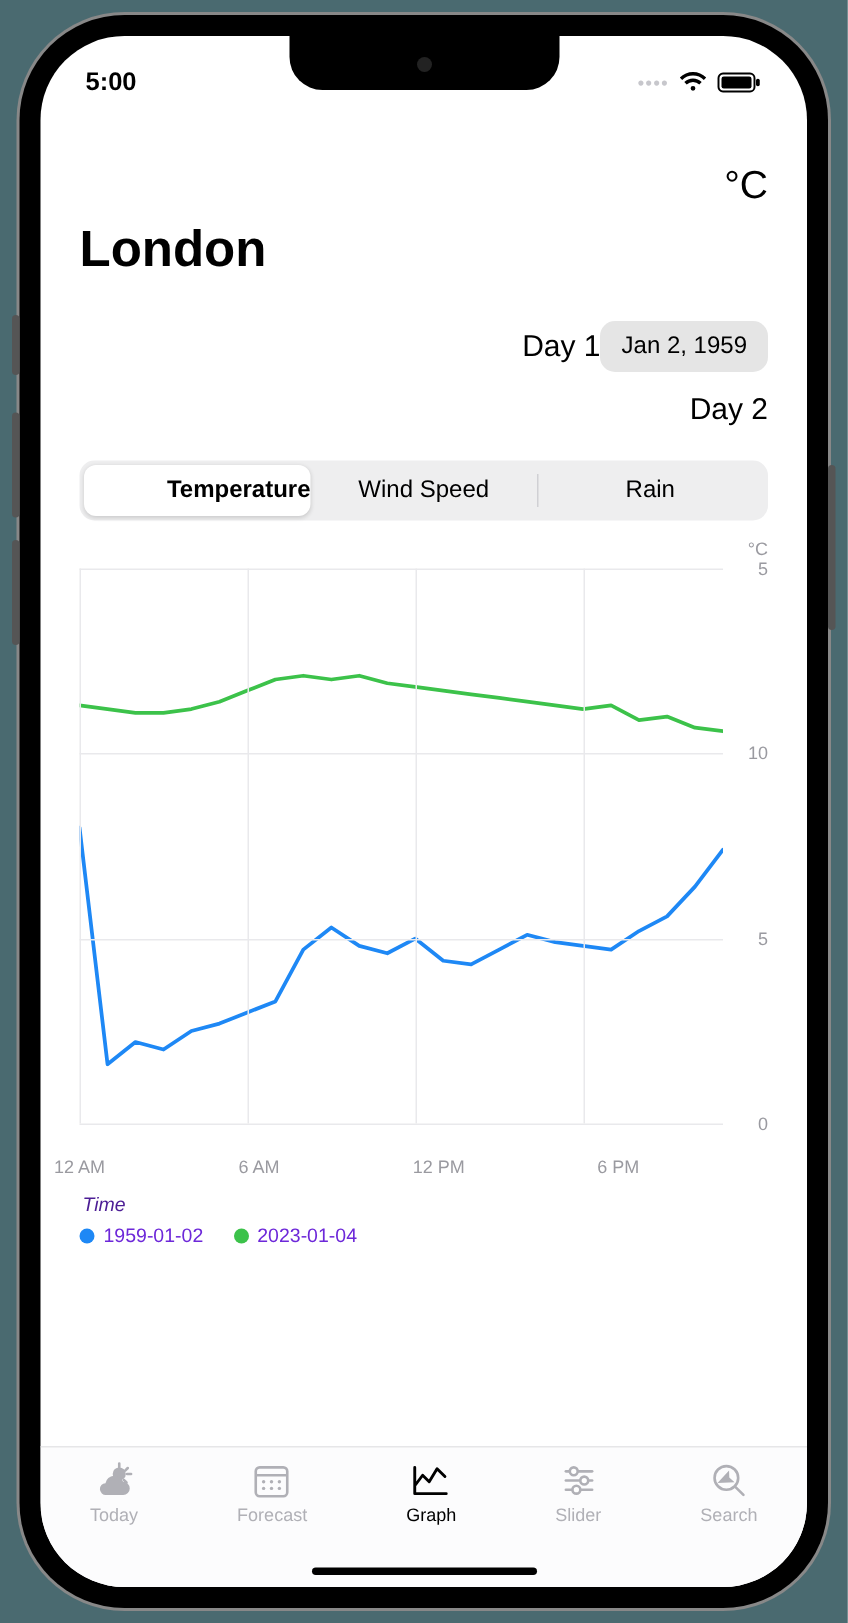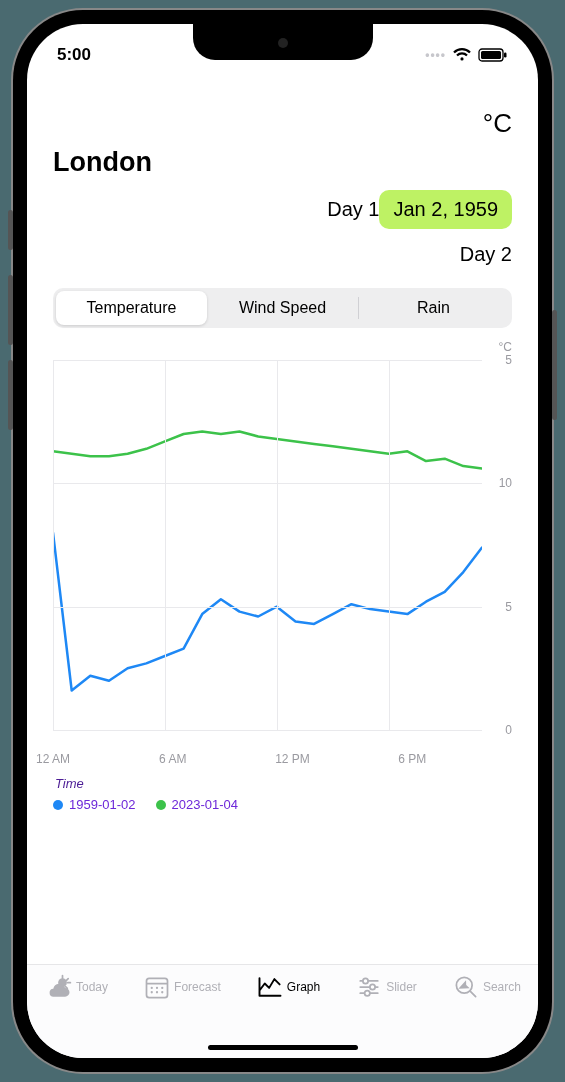--- a/index.html
+++ b/index.html
@@ -25,32 +25,32 @@
   }
   .notch::after { content:""; position:absolute; left:50%; top:14px; width:10px;height:10px; background:#222;border-radius:50%; transform:translateX(-50%);}
   .status-bar {
     display:flex; justify-content:space-between; align-items:center;
     padding: 14px 30px 0 30px; height: 48px; font-size: 17px; font-weight:600;
   }
   .status-right { display:flex; align-items:center; gap:6px; }
   .dots { color:#c7c7cc; letter-spacing:1px; font-size:12px;}
   .content { padding: 30px 26px 0 26px; }
   .unit-row { display:flex; justify-content:flex-end; font-size:26px; font-weight:400; color:#000; margin-top:6px; margin-bottom:8px;}
-  h1.title { font-size: 27px; font-weight: 800; margin-bottom: 12px;}
+  h1.title { font-size: 34px; font-weight: 800; margin-bottom: 28px;}
   .row { display:flex; justify-content:flex-end; align-items:center; margin-bottom:14px;}
   .row-label { font-size:20px; color:#000;}
-  .date-chip { background:#bef264; border-radius:10px; padding:8px 14px; font-size:20px; color:#000;}
+  .date-chip { background:#e5e5e5; border-radius:10px; padding:8px 14px; font-size:16px; color:#000;}
   .segmented {
     display:flex; background:#eeeeef; border-radius:10px; padding:3px; margin-top:22px; margin-bottom:10px;
   }
   .seg-item {
     flex:1; text-align:center; padding:8px 0; font-size:16px; color:#000;
     border-radius:8px; position:relative;
   }
-  .seg-item.active { background:#fff; font-weight:400; box-shadow: 0 1px 3px rgba(0,0,0,0.15);}
+  .seg-item.active { background:#fff; font-weight:700; box-shadow: 0 1px 3px rgba(0,0,0,0.15); text-align: right;}
   .seg-item + .seg-item::before {
     content:""; position:absolute; left:0; top:6px; bottom:6px; width:1px; background:#d0d0d4;
   }
   .seg-item.active + .seg-item::before, .seg-item.active::before { display:none; }
 
   .chart-wrap { position:relative; margin-top:20px;}
   .y-unit { position:absolute; right:0; top:-8px; font-size:12px; color:#9a9aa0;}
   .chart {
     position:relative; width:100%; height:400px;
   }
@@ -67,21 +67,21 @@
   .axis-title { font-size:13px; color:#4c1d95; margin-top:6px; margin-left:2px;font-style:italic;}
   .legend { display:flex; gap:20px; margin-top:6px; font-size:13px; color:#6d28d9; align-items:center;}
   .legend-item { display:flex; align-items:center; gap:6px;}
   .legend-dot { width:10px;height:10px;border-radius:50%;}
 
   .tabbar {
     position:absolute; left:0; right:0; bottom:0; height:94px;
     display:flex; justify-content:space-around; align-items:flex-start;
     padding-top:8px; border-top:1px solid #e6e6e8; background:#fcfcfd;
   }
-  .tab { display:flex; flex-direction:row; align-items:center; gap:2px; color:#b0b0b6; font-size:12px;}
+  .tab { display:flex; flex-direction:column; align-items:center; gap:2px; color:#b0b0b6; font-size:12px;}
   .tab.active { color:#000;}
   .tab svg { width:30px; height:28px;}
   .home-ind { position:absolute; bottom:8px; left:50%; transform:translateX(-50%); width:150px;height:5px;background:#000;border-radius:3px;}
 </style>
 </head>
 <body>
 
 <div class="device">
   <div class="side-btn sb1"></div>
   <div class="side-btn sb2"></div>

